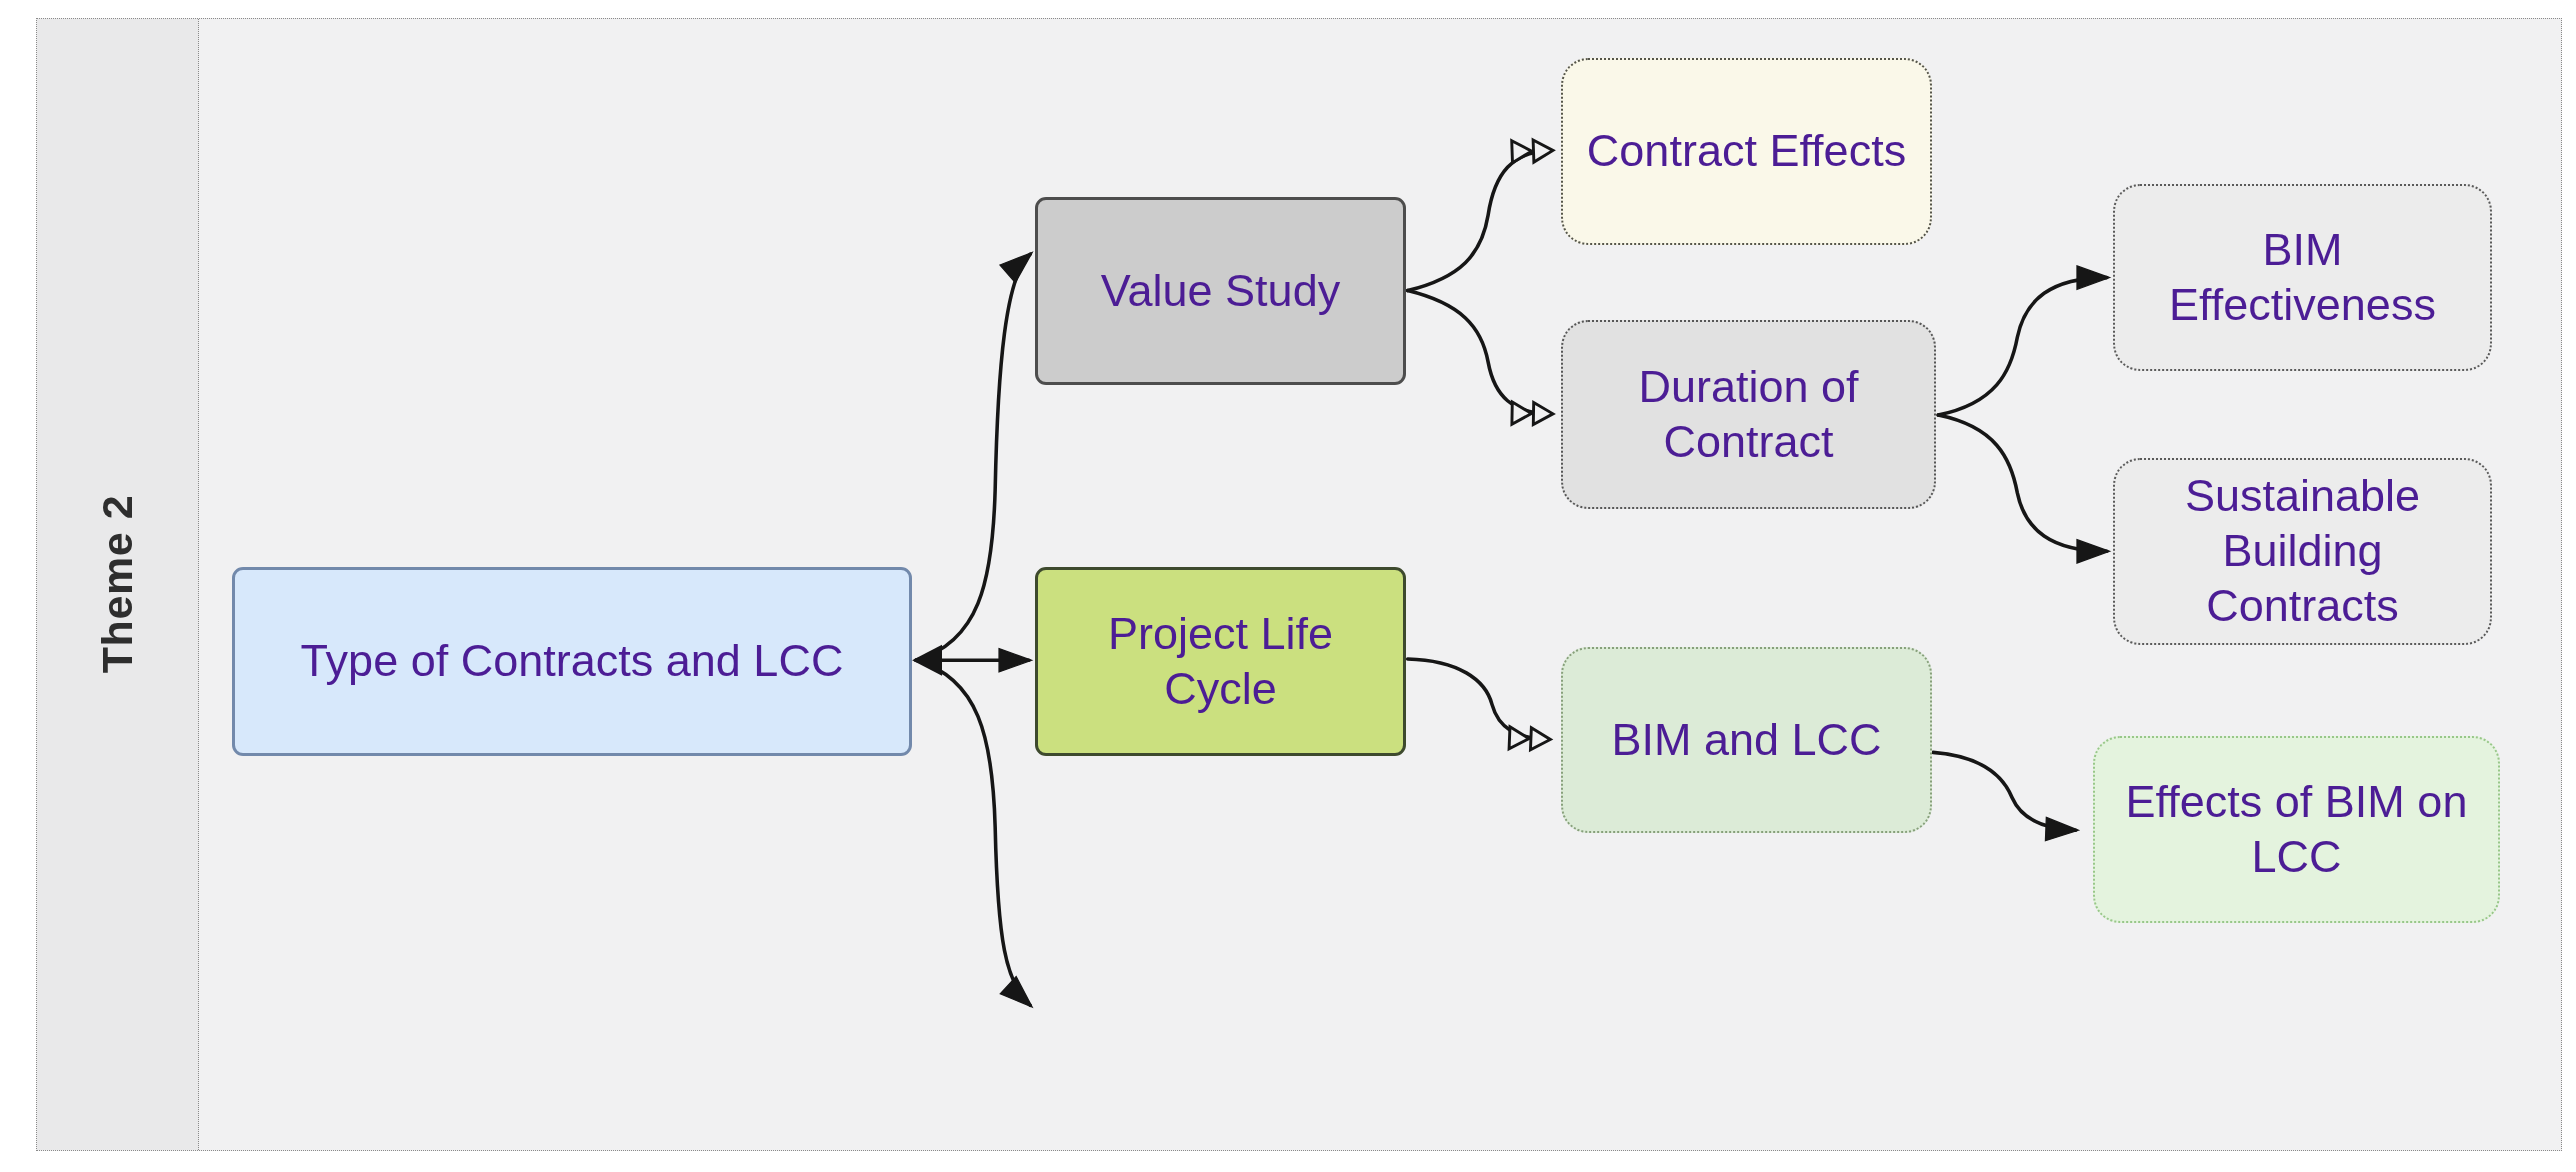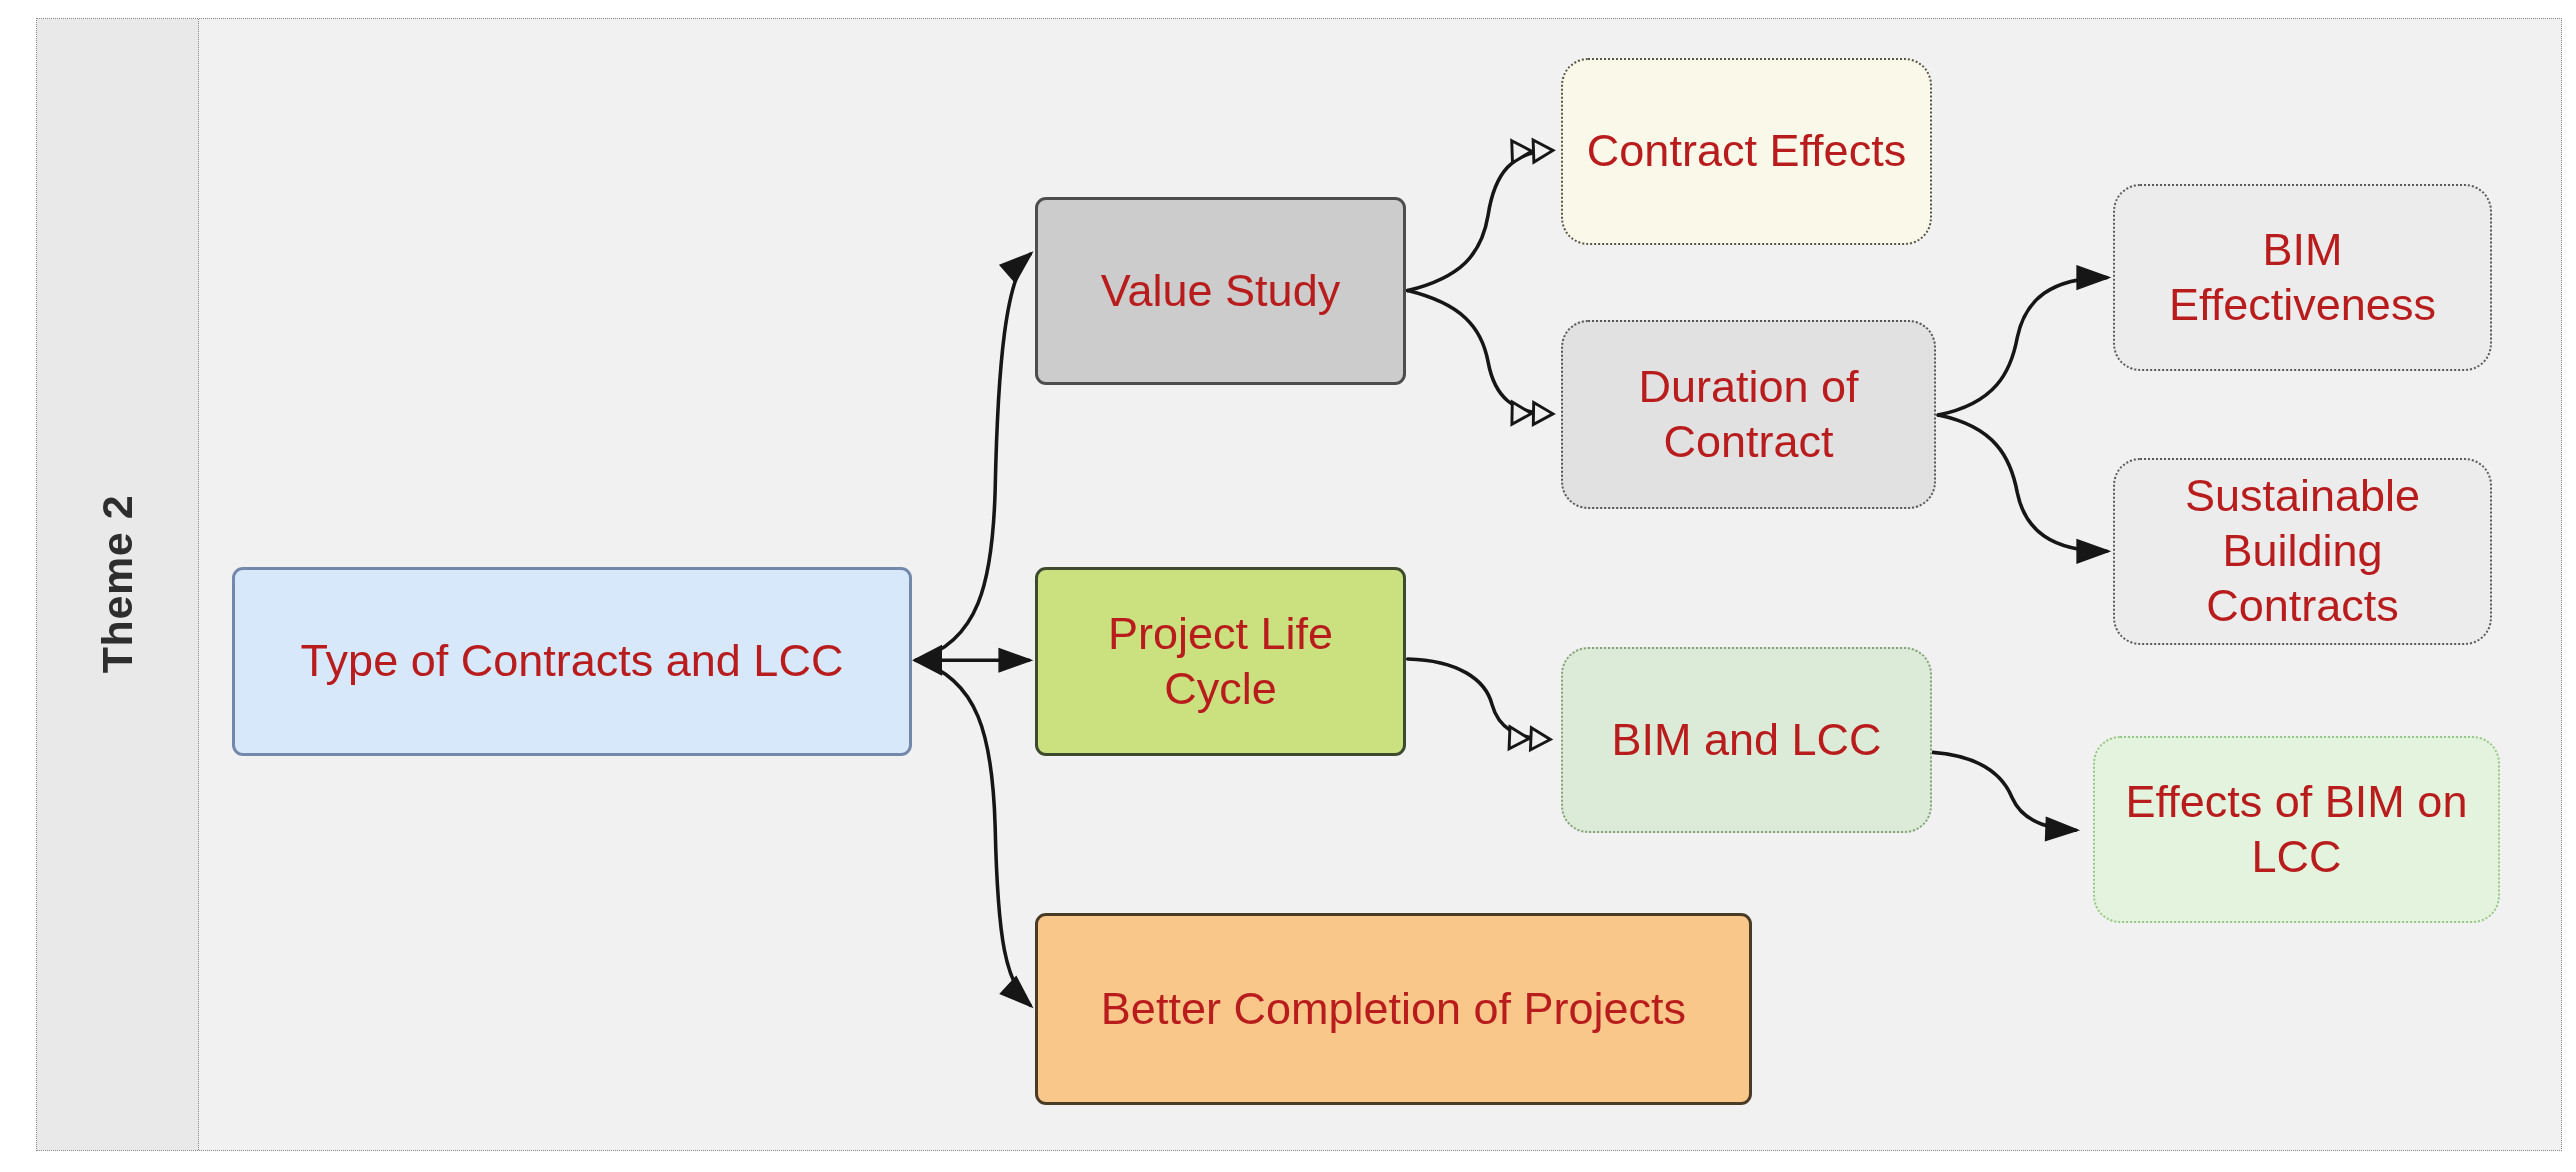--- a/index.html
+++ b/index.html
@@ -30,21 +30,21 @@
     transform-origin:center;
     font-size:43px;font-weight:bold;color:#2e2e2e;
     white-space:nowrap;letter-spacing:0.6px;
   }
   .edge-layer{position:absolute;left:0;top:0;width:2576px;height:1172px;}
   .node{
     position:absolute;
     display:flex;align-items:center;justify-content:center;
     text-align:center;
     box-sizing:border-box;
-    font-size:45px;line-height:1.22;color:#b91c1c;
+    font-size:45px;line-height:1.22;color:#4c1d95;
     padding:0 13px;
   }
   .node.solid{border-width:3.2px;border-style:solid;border-radius:11px;}
   .node.dotted{border-width:2.6px;border-style:dotted;border-radius:27px;}
 
   .n-type-contracts   {left:232px; top:567px; width:680px;height:189px;}
   .n-value-study      {left:1035px;top:197px; width:371px; height:188px;}
   .n-contract-effects {left:1561px;top:58px;  width:371px; height:187px;}
   .n-duration-contract{left:1561px;top:320px; width:375px; height:189px;justify-content:flex-end;}
   .n-bim-effectiveness{left:2113px;top:184px; width:379px; height:187px;}
@@ -118,18 +118,15 @@
   </div>
 
   <div class="node dotted n-bim-and-lcc" style="background: rgb(220, 235, 215); border-color: rgb(135, 160, 123);">
     <span>BIM and LCC</span>
   </div>
 
   <div class="node dotted n-effects-bim" style="background: rgb(228, 243, 222); border-color: rgb(152, 199, 137); margin-left: 8px;">
     <span>Effects of BIM on LCC</span>
   </div>
 
-  <div class="node solid n-better-completion" style="background: rgb(249, 199, 138); border-color: rgb(74, 59, 38);">
-    <span>Better Completion of Projects</span>
-  </div>
 
 </div>
 
 
 </body></html>

